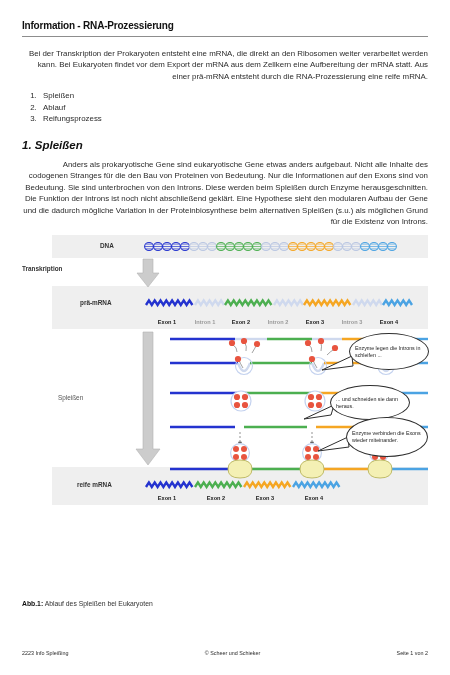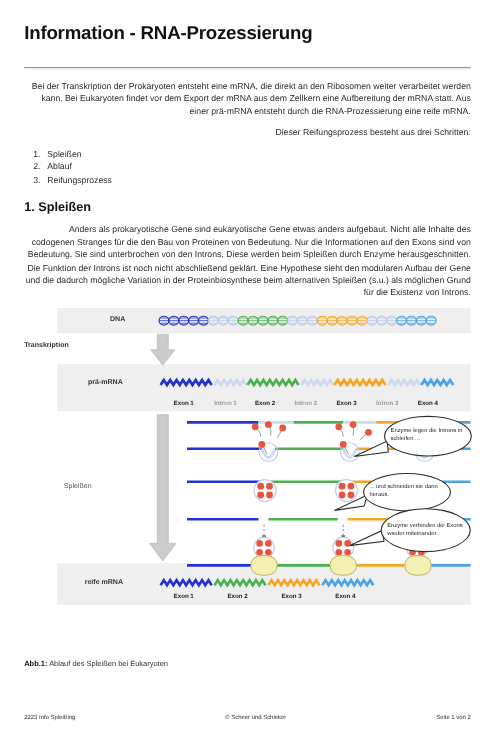--- a/index.html
+++ b/index.html
@@ -17,25 +17,25 @@
   }
   .page {
     position: absolute;
     left: 0; top: 0;
     width: 450px;
     height: 675px;
     box-sizing: border-box;
     padding: 0 22px;
   }
   .page-title {
-    font-size: 17px;
+    font-size: 10px;
     font-weight: bold;
     letter-spacing: -0.2px;
     color: #111;
-    margin: 20px 0 16px 0;
+    margin: 20px 0 0 0;
     padding: 0 0 5px 0;
   }
   .title-rule {
     height: 1px;
     background: #8d8d8d;
     margin: 0 0 11px 0;
   }
   p.body-text {
     font-size: 7.9px;
     line-height: 11.4px;
@@ -49,20 +49,21 @@
     font-size: 7.9px;
     line-height: 11.6px;
     color: #2b2b2b;
   }
   ol.steps li { padding-left: 4px; }
   h2.section-title {
     font-size: 11.5px;
     font-weight: bold;
     margin: 2px 0 8px 0;
     color: #111;
+    font-style: italic;
   }
 
   
   .figure {
     position: relative;
     width: 406px;
     height: 272px;
     margin-top: 6px;
   }
   .row-label {
@@ -132,21 +133,20 @@
 </style>
 </head>
 <body>
 
 <div class="page">
 
   <h1 class="page-title">Information - RNA-Prozessierung</h1>
   <div class="title-rule"></div>
 
   <p class="body-text">Bei der Transkription der Prokaryoten entsteht eine mRNA, die direkt an den Ribosomen weiter verarbeitet werden kann. Bei Eukaryoten findet vor dem Export der mRNA aus dem Zellkern eine Aufbereitung der mRNA statt. Aus einer prä-mRNA entsteht durch die RNA-Prozessierung eine reife mRNA.</p>
-  <p class="body-text">Dieser Reifungsprozess besteht aus drei Schritten:</p>
 
   <ol class="steps">
     <li>Spleißen</li>
     <li>Ablauf</li>
     <li>Reifungsprozess</li>
   </ol>
 
   <h2 class="section-title">1. Spleißen</h2>
   <p class="body-text">Anders als prokaryotische Gene sind eukaryotische Gene etwas anders aufgebaut. Nicht alle Inhalte des codogenen Stranges für die den Bau von Proteinen von Bedeutung. Nur die Informationen auf den Exons sind von Bedeutung. Sie sind unterbrochen von den Introns. Diese werden beim Spleißen durch Enzyme herausgeschnitten. Die Funktion der Introns ist noch nicht abschließend geklärt. Eine Hypothese sieht den modularen Aufbau der Gene und die dadurch mögliche Variation in der Proteinbiosynthese beim alternativen Spleißen (s.u.) als möglichen Grund für die Existenz von Introns.</p>
 

